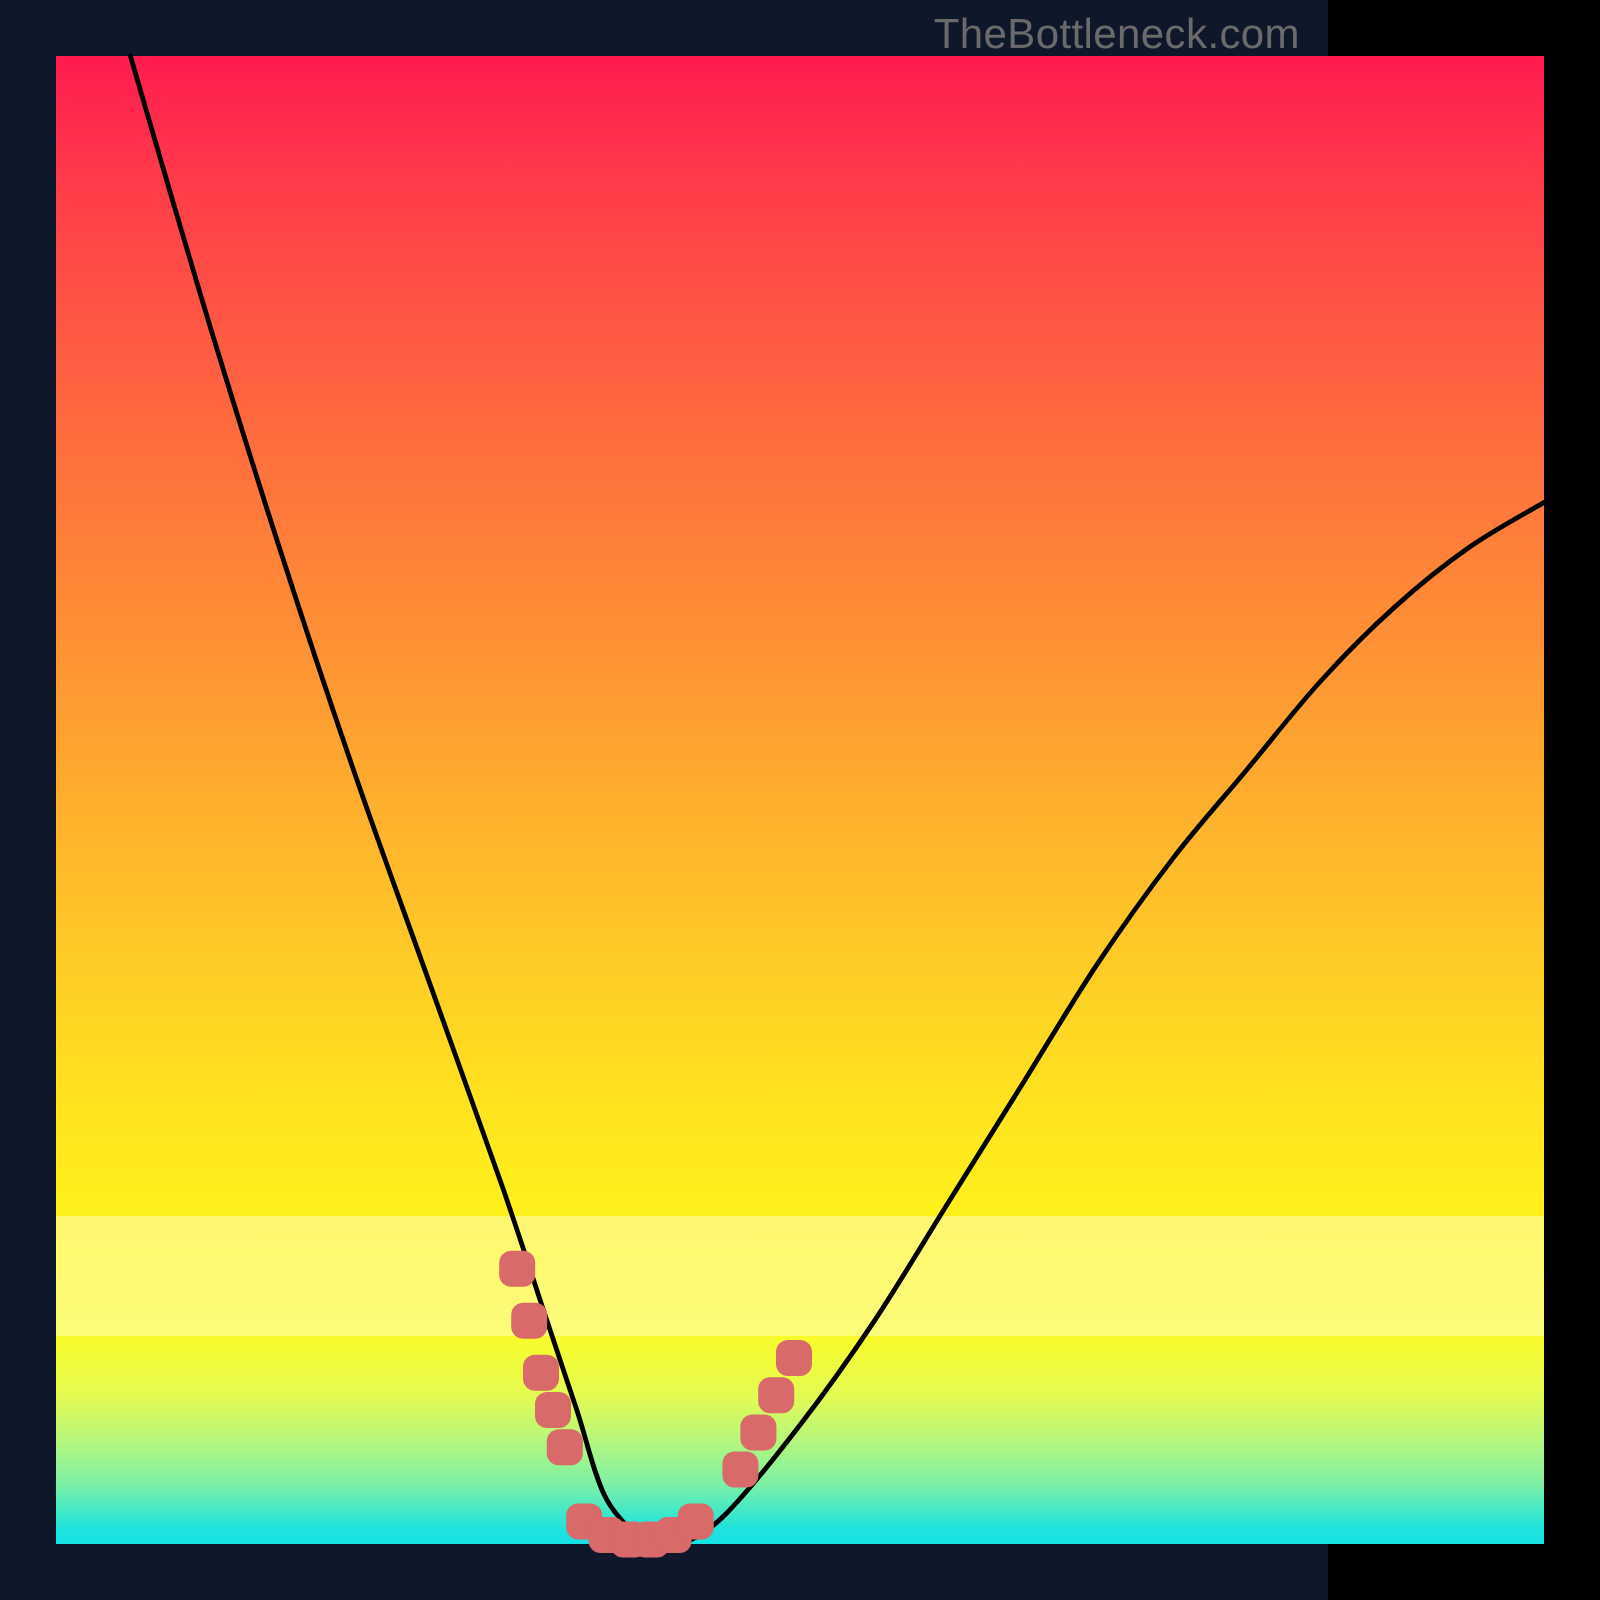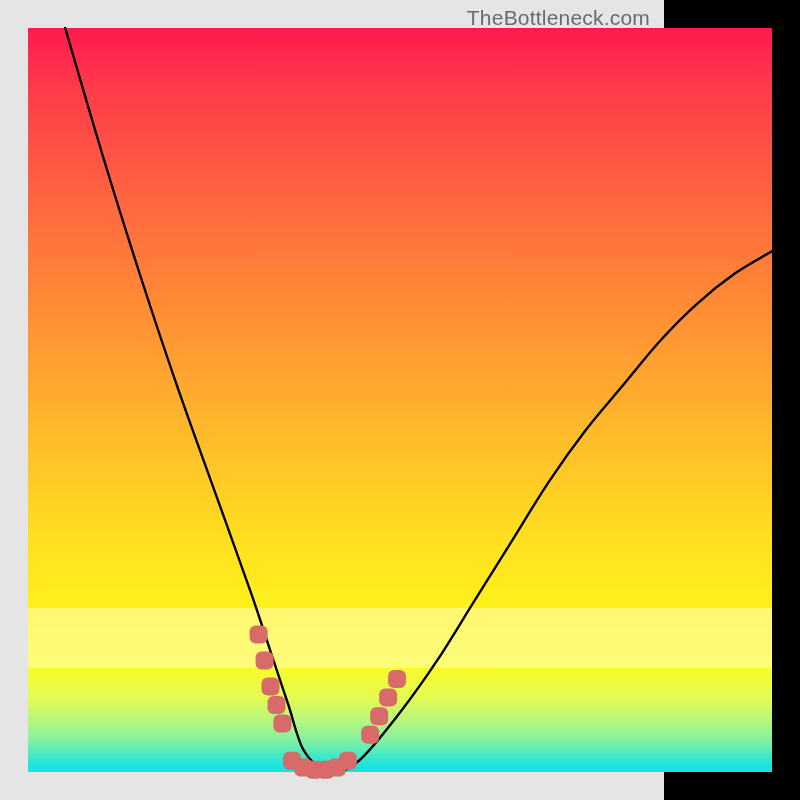--- a/index.html
+++ b/index.html
@@ -10,21 +10,21 @@
     background: #000;
     overflow: hidden;
     font-family: Arial, Helvetica, sans-serif;
   }
   .frame {
     position: absolute;
     left: 0;
     top: 0;
     width: 664px;
     height: 800px;
-    background: #e5e5e5;
+    background: #0f172a;
   }
   .plot {
     position: absolute;
     left: 28px;
     top: 28px;
     width: 744px;
     height: 744px;
     
     background: linear-gradient(
       to bottom,

